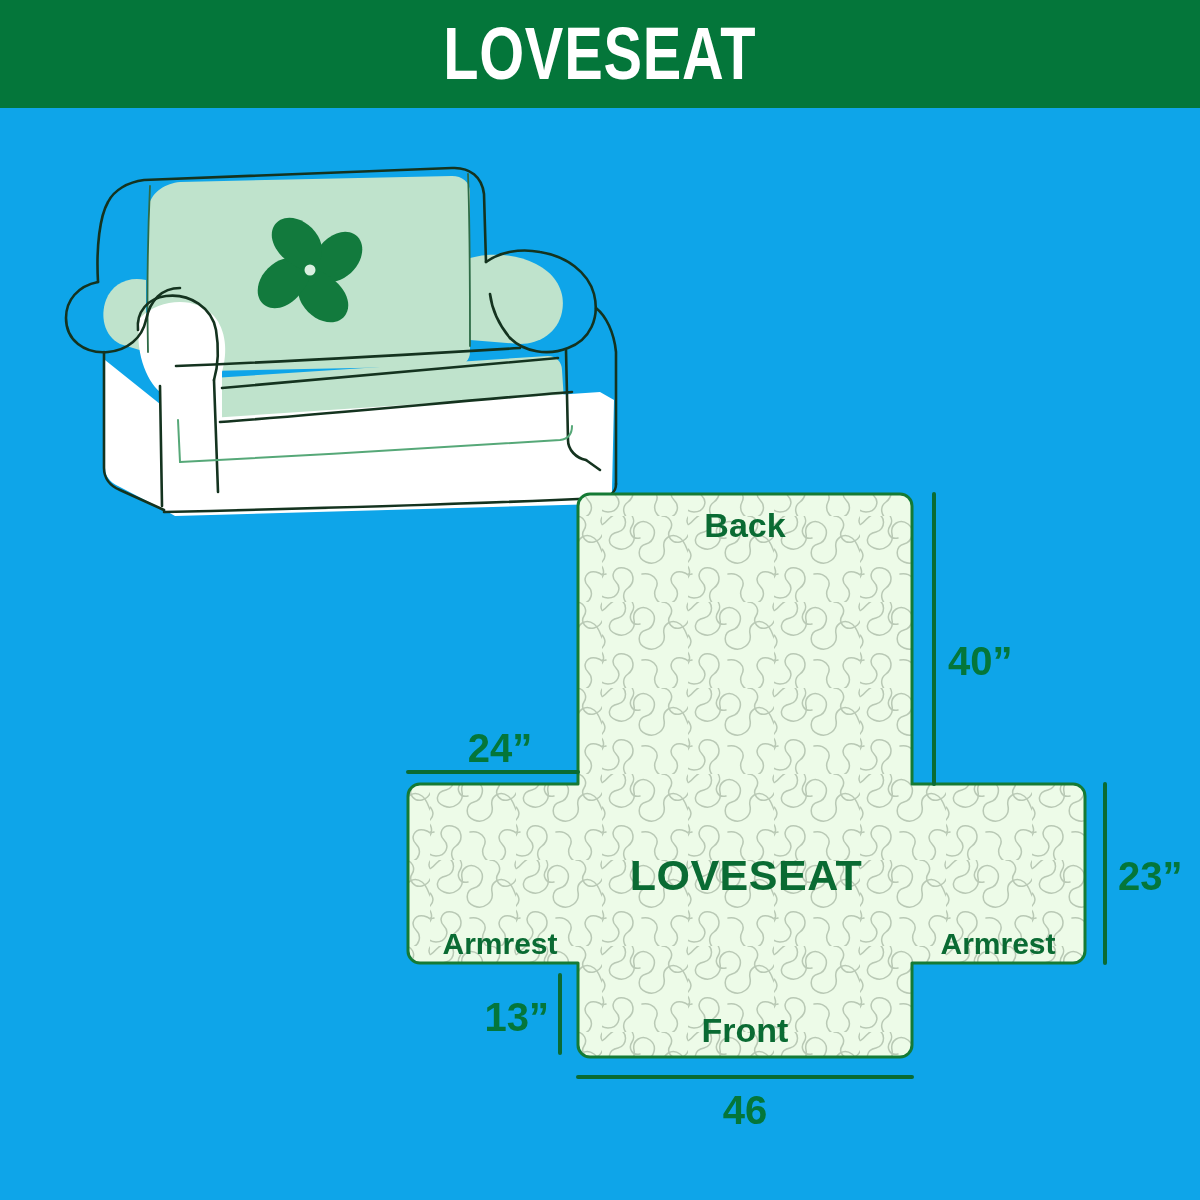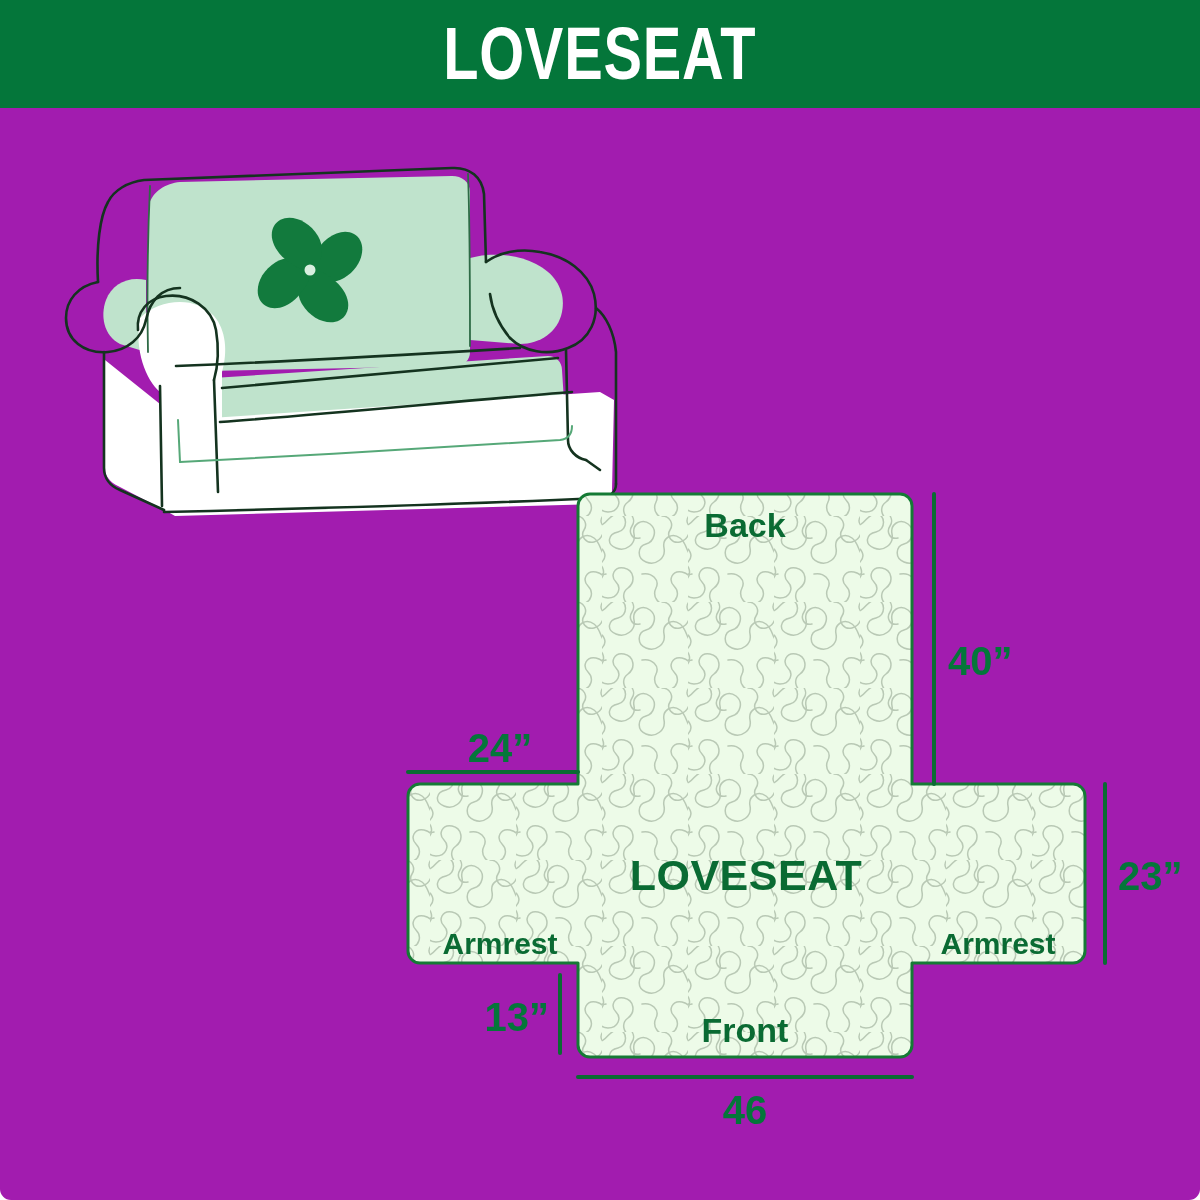--- a/index.html
+++ b/index.html
@@ -12,22 +12,21 @@
     height: 1200px;
     font-family: "Liberation Sans", sans-serif;
     overflow: hidden;
     position: relative;
   }
 
   #page {
     position: relative;
     width: 1200px;
     height: 1200px;
-    background: #a21caf;
-    border-radius: 11px;
+    background: #0ea5e9;
   }
 
   
   #header-banner {
     position: absolute;
     left: 0;
     top: 0;
     width: 1200px;
     height: 108px;
     background: #04763a;

